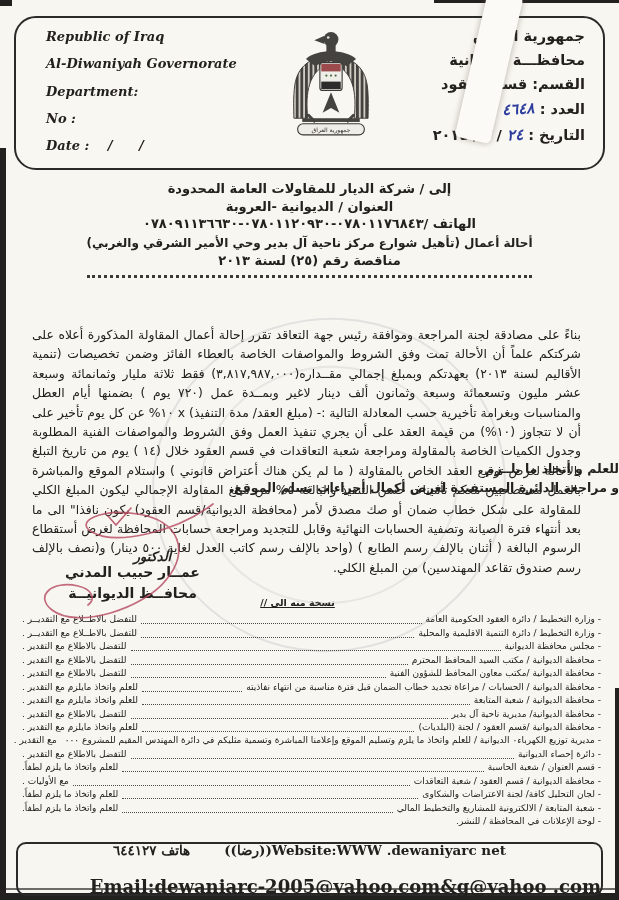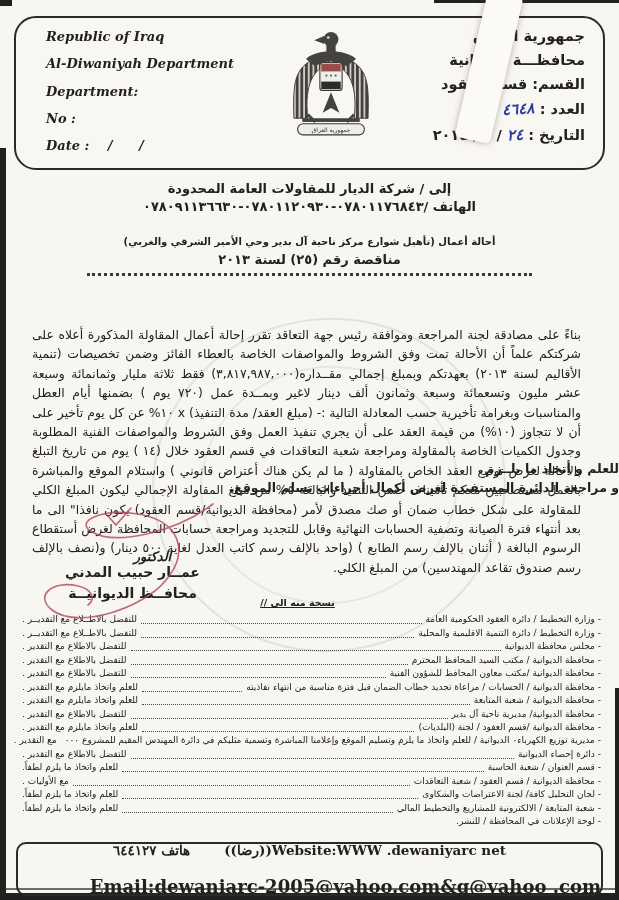--- a/index.html
+++ b/index.html
@@ -41,21 +41,21 @@
   .h-en{width:225px; padding:12px 0 0 30px; font-family:"DejaVu Serif", serif; font-style:italic; font-weight:bold; font-size:13px; line-height:1.1;}
   .h-en .row{margin-bottom:13px;}
   .h-en .slashes{word-spacing:22px; padding-left:14px;}
   .h-emblem{flex:1; display:flex; justify-content:center; align-items:flex-start; padding-top:6px;}
   .h-ar{width:195px; padding:10px 18px 0 0; direction:rtl; text-align:right; font-weight:bold; font-size:14.5px;}
   .h-ar .row{margin-bottom:8px;}
   .hand{color:#2c3d9e; font-style:italic; display:inline-block; transform:rotate(-4deg); font-size:15px; letter-spacing:1px; font-weight:bold;}
 
   
   .addr{position:absolute; left:0; right:0; top:180px; text-align:center; direction:rtl; font-weight:bold; font-size:13px; line-height:17.5px; z-index:3;}
-  .addr .subject{font-size:10px; margin-top:18px;}
+  .addr .subject{font-size:12px; margin-top:2px;}
   .dots-sep{width:445px; margin:5px auto 0; border-bottom:3px dotted #3c3a37;}
 
   
   .body-text{
     position:absolute; left:32px; right:38px; top:281px; z-index:3;
     direction:rtl; text-align:justify; font-size:12.4px; line-height:19.4px;margin-top:44px;
   }
   .closing{position:absolute; left:0; right:0; top:459px; text-align:right; direction:rtl; font-weight:bold; font-size:12.5px; line-height:19px; z-index:3;}
 
   
@@ -92,21 +92,21 @@
   <div class="edge-bottom2 edge"></div>
   <div class="edge edge-right"></div>
   <div class="edge edge-top-right"></div>
   <div class="edge corner-tl"></div>
   <div class="stamp"></div>
   <div class="tear"></div>
 
   <div class="header-box">
     <div class="h-en">
       <div class="row">Republic of Iraq</div>
-      <div class="row">Al-Diwaniyah Department</div>
+      <div class="row">Al-Diwaniyah Governorate</div>
       <div class="row">Department:</div>
       <div class="row">No :</div>
       <div class="row">
         <span>Date :</span>
         <span class="slashes">/ /</span>
       </div>
     </div>
     <div class="h-emblem">
 
       <svg viewBox="0 0 110 124" width="102" height="118">
@@ -150,20 +150,21 @@
         <span>/</span>
         <span class="hand">٢</span>
         <span>/</span>
         <span>٢٠١٤</span>
       </div>
     </div>
   </div>
 
   <div class="addr">
     <div>إلى / شركة الديار للمقاولات العامة المحدودة</div>
+    <div>العنوان / الديوانية -العروبة</div>
     <div>الهاتف /٠٧٨٠١١٧٦٨٤٣-٠٧٨٠١١٢٠٩٣٠-٠٧٨٠٩١١٣٦٦٣٠</div>
     <div class="subject">أحالة أعمال (تأهيل شوارع مركز ناحية آل بدير وحي الأمير الشرقي والغربي)</div>
     <div>مناقصة رقم (٢٥) لسنة ٢٠١٣</div>
     <div class="dots-sep"></div>
   </div>
 
   <div class="body-text">بناءً على مصادقة لجنة المراجعة  وموافقة رئيس جهة التعاقد تقرر إحالة أعمال المقاولة المذكورة أعلاه على شركتكم علماً أن الأحالة تمت وفق الشروط والمواصفات الخاصة بالعطاء الفائز وضمن تخصيصات (تنمية الأقاليم لسنة ٢٠١٣) بعهدتكم وبمبلغ إجمالي مقــداره(٣,٨١٧,٩٨٧,٠٠٠) فقط ثلاثة مليار وثمانمائة وسبعة عشر مليون وتسعمائة وسبعة وثمانون ألف دينار لاغير وبمــدة عمل (٧٢٠ يوم ) بضمنها أيام العطل والمناسبات وبغرامة تأخيرية حسب المعادلة التالية :- (مبلغ العقد/ مدة التنفيذ) x ١٠% عن كل يوم تأخير على أن لا تتجاوز (١٠%) من قيمة العقد على أن يجري تنفيذ العمل وفق الشروط والمواصفات الفنية المطلوبة وجدول الكميات الخاصة بالمقاولة ومراجعة شعبة التعاقدات في قسم العقود خلال (١٤ ) يوم من تاريخ التبلغ بالاحالة لغرض توقيع العقد الخاص بالمقاولة ( ما لم يكن هناك أعتراض قانوني ) واستلام الموقع والمباشرة بالعمل مستصحبين معكم تأمينات حسن التنفيذ والبالغة ٥% من مبلغ المقاولة الإجمالي ليكون المبلغ الكلي للمقاولة على شكل خطاب ضمان أو صك مصدق لأمر (محافظة الديوانية/قسم العقود) يكون نافذا" الى ما بعد أنتهاء فترة الصيانة وتصفية الحسابات النهائية وقابل للتجديد ومراجعة حسابات المحافظة لغرض أستقطاع الرسوم البالغة ( أثنان بالإلف رسم الطابع ) (واحد بالإلف رسم كاتب العدل لغاية ٥٠٠ دينار) و(نصف بالإلف رسم صندوق تقاعد المهندسين) من المبلغ الكلي.</div>
 
   <div class="closing">
     <div>للعلم و أتخاذ ما يلــزم</div>

